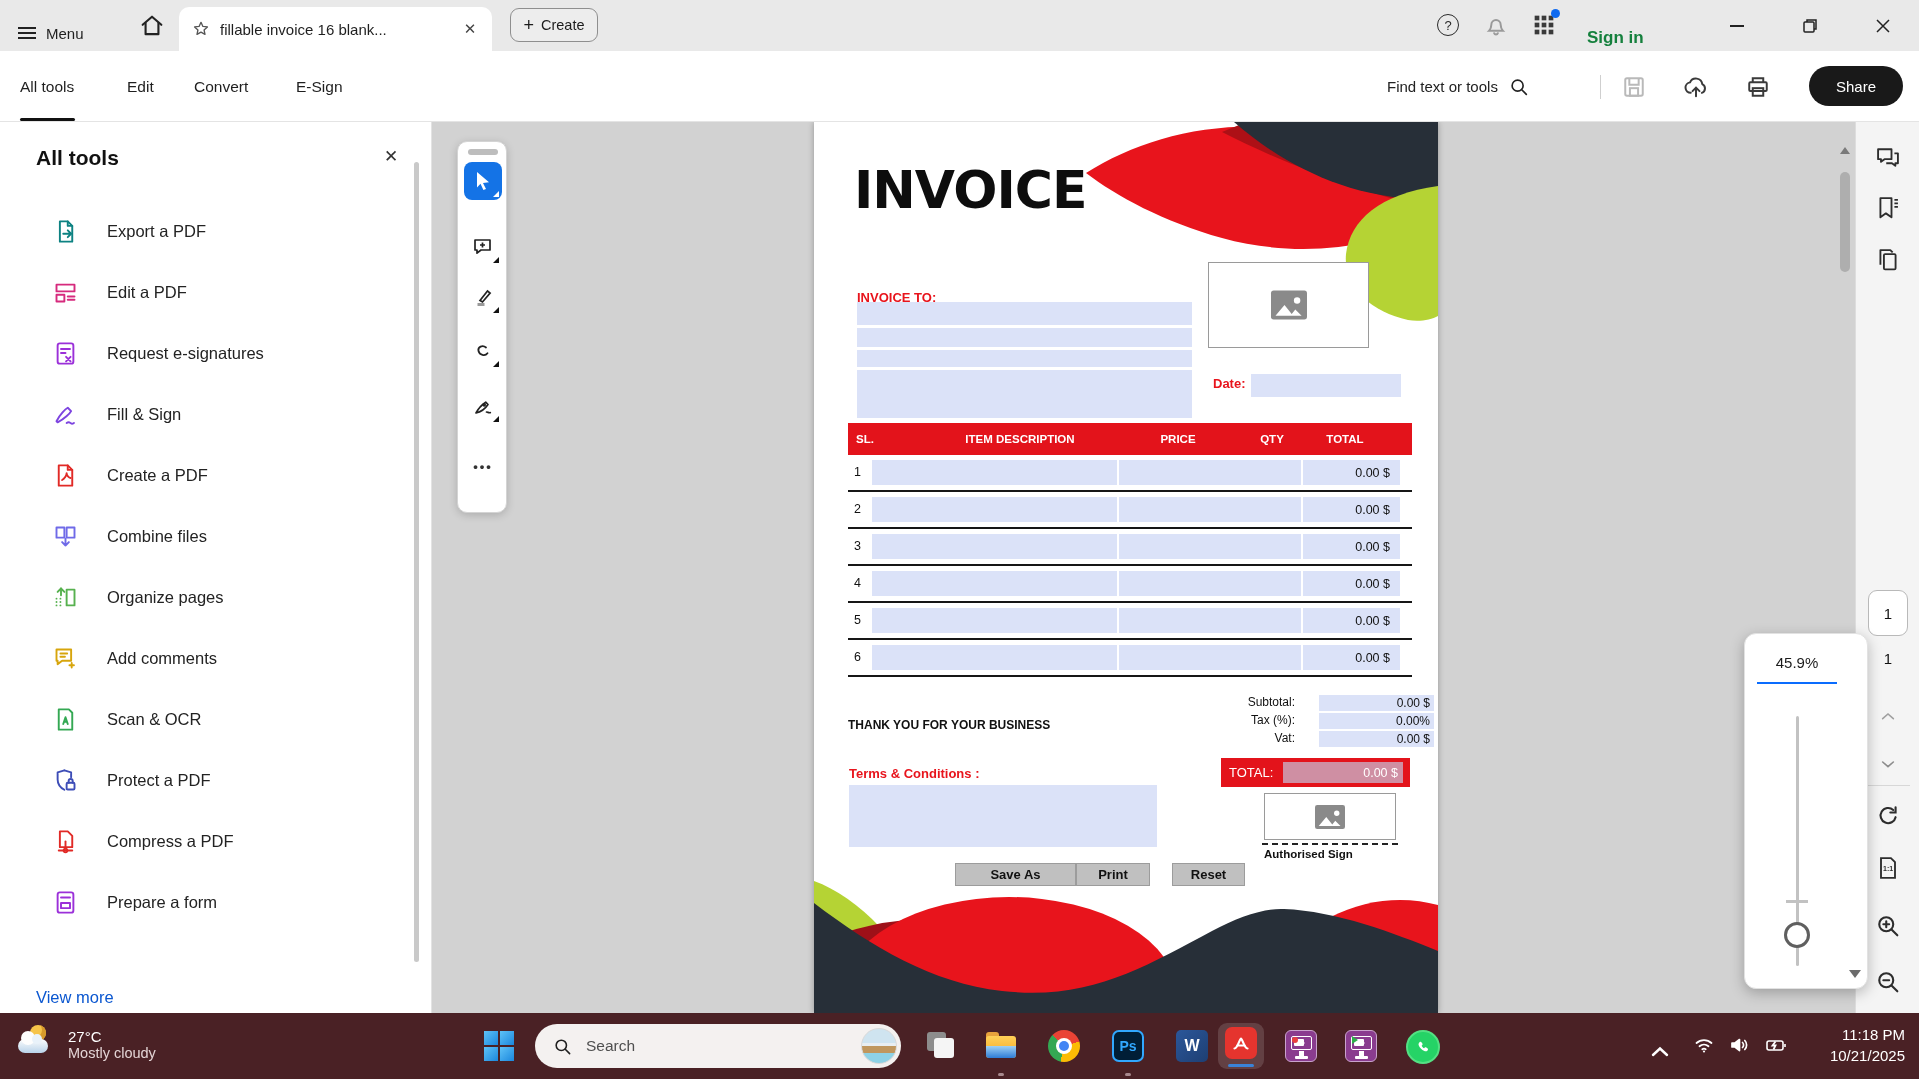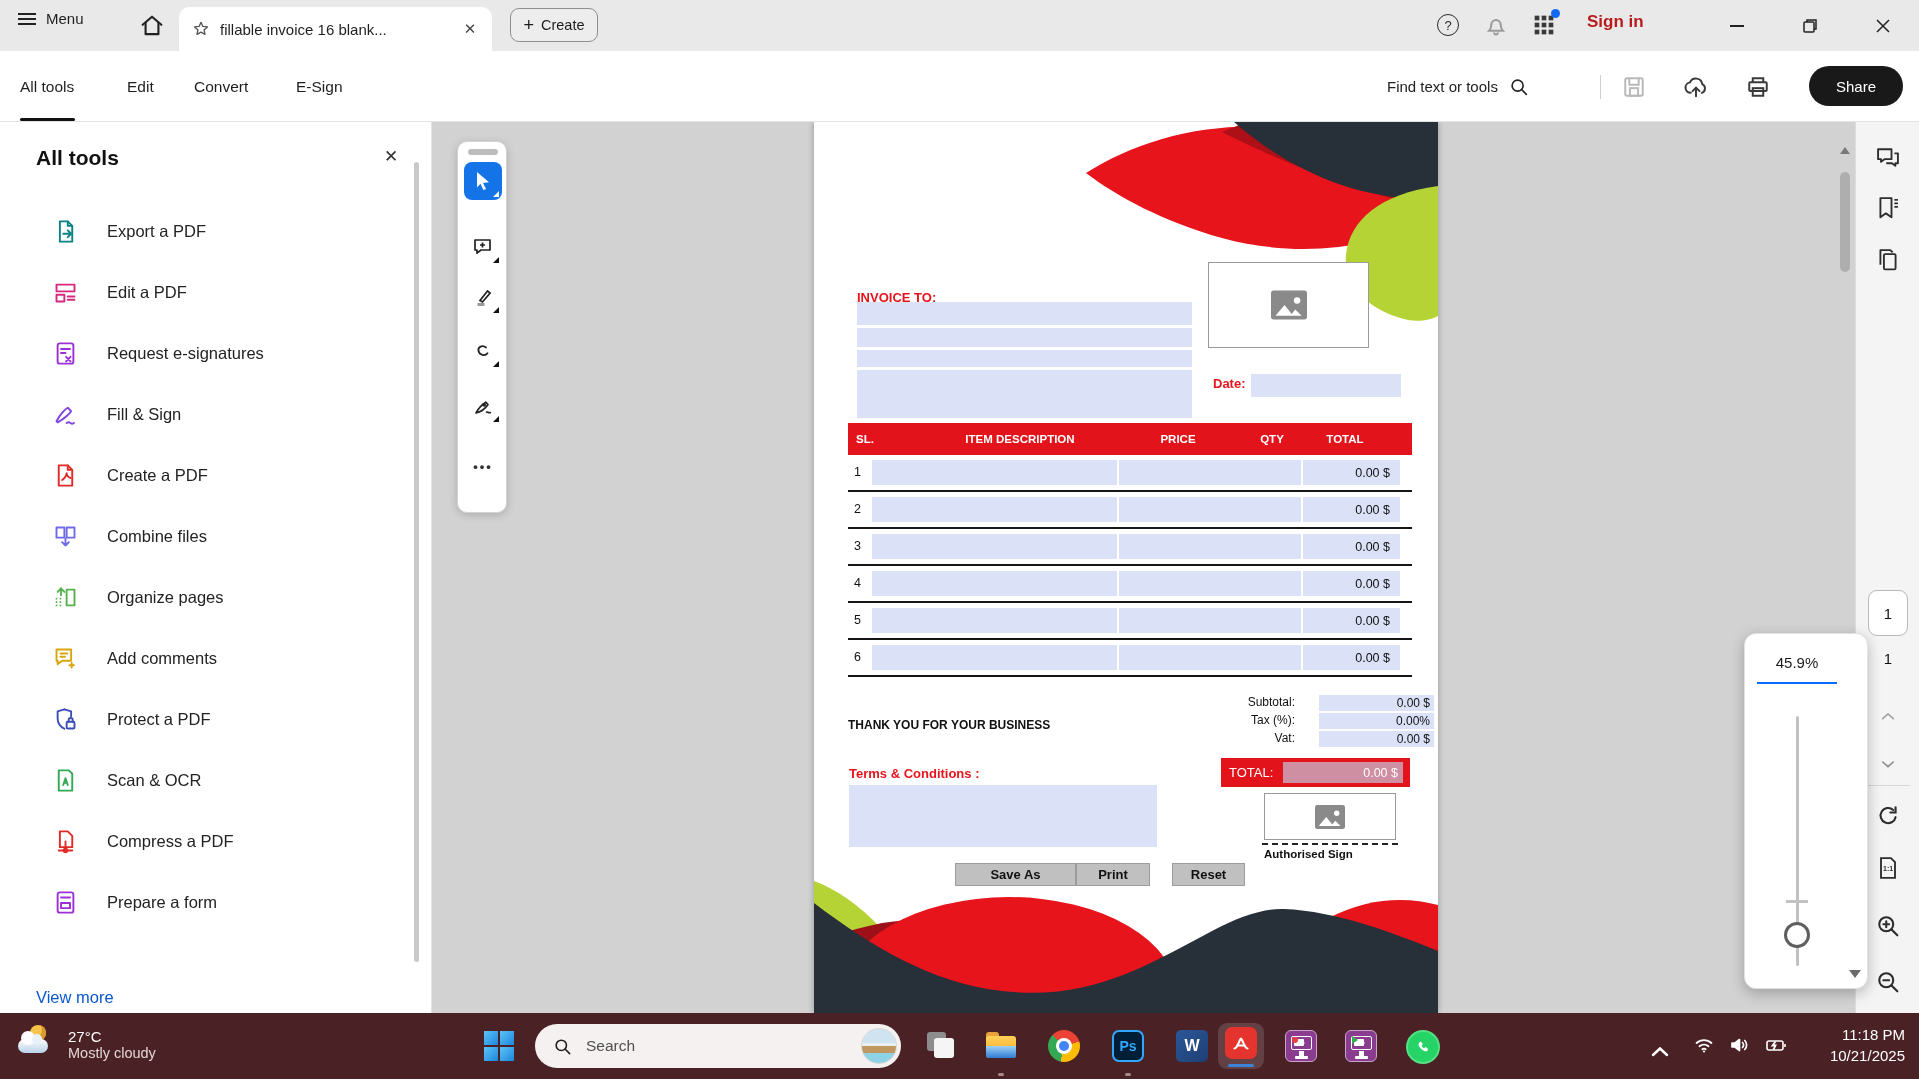--- a/index.html
+++ b/index.html
@@ -1,31 +1,31 @@
 <!DOCTYPE html>
 <html><head>
 <meta charset="utf-8">
 <style>
   * { margin:0; padding:0; box-sizing:border-box; }
   body { font-family:"Liberation Sans", sans-serif; background:#000; }
   .screen { position:relative; width:1919px; height:1079px; background:#e9e9e9; overflow:hidden; }
 
   
   .titlebar { position:absolute; left:0; top:0; width:1919px; height:51px; background:#e9e9e9; }
-  .menu-btn { position:absolute; left:18px; top:10px; height:32px; display:flex; align-items:flex-start; gap:10px; color:#1f1f1f; font-size:15px; cursor:default; }
+  .menu-btn { position:absolute; left:18px; top:10px; height:32px; display:flex; align-items:flex-end; gap:10px; color:#1f1f1f; font-size:15px; cursor:default; }
   .hamburger span { display:block; width:18px; height:2px; background:#222; margin:3px 0; }
   .home-btn { position:absolute; left:138px; top:12px; width:28px; height:28px; color:#222; }
   .doc-tab { position:absolute; left:179px; top:7px; width:313px; height:44px; background:#fff; border-radius:10px 10px 0 0; display:flex; align-items:center; padding:0 12px; gap:9px; }
   .doc-tab .tab-title { font-size:15px; color:#1f1f1f; white-space:nowrap; overflow:hidden; max-width:218px; }
   .tab-close { margin-left:auto; font-size:15px; color:#444; width:20px; text-align:center; }
   .create-btn { position:absolute; left:510px; top:8px; width:88px; height:34px; border:1px solid #8f8f8f; border-radius:9px; display:flex; align-items:center; justify-content:center; gap:7px; font-size:14.5px; color:#1c1c1c; background:#ededed; }
   .create-plus { font-size:18px; line-height:1; }
   .tb-right-icon { position:absolute; top:11px; width:28px; height:28px; color:#2a2a2a; }
   .help-circle { border:1.6px solid #2a2a2a; border-radius:50%; width:22px; height:22px; font-size:13px; display:flex; align-items:center; justify-content:center; margin:3px; }
-  .signin { position:absolute; left:1587px; top:12px; font-size:17px; font-weight:700; color:#b91c1c; }
+  .signin { position:absolute; left:1587px; top:28px; font-size:17px; font-weight:700; color:#15803d; }
   .winctl { position:absolute; top:0; width:46px; height:51px; display:flex; align-items:center; justify-content:center; color:#222; }
   .apps-dot { position:absolute; right:-2px; top:-2px; width:9px; height:9px; border-radius:50%; background:#0f6af0; }
 
   
   .toolbar { position:absolute; left:0; top:51px; width:1919px; height:71px; background:#fff; border-bottom:1px solid #e4e4e4; }
   .tb-tab { position:absolute; top:0; height:71px; display:flex; align-items:center; font-size:15.5px; color:#1f1f1f; }
   .tb-underline { position:absolute; left:20px; bottom:0; width:55px; height:3px; background:#111; border-radius:2px; }
   .find-box { position:absolute; left:1387px; top:0; height:71px; display:flex; align-items:center; gap:10px; font-size:15px; color:#222; }
   .v-div { position:absolute; left:1600px; top:24px; width:1px; height:24px; background:#cfcfcf; }
   .tool-ic { position:absolute; top:22px; width:28px; height:28px; color:#3a3a3a; }
@@ -332,34 +332,34 @@
           </div>
           <div class="tool-item">
             <span class="tool-icon" style="color: rgb(215, 165, 12);"><svg viewBox="0 0 24 24" fill="none" stroke="currentColor" stroke-width="1.7" stroke-linecap="round" stroke-linejoin="round">
                 <path d="M4 4h13v10H9l-4 3v-3H4z"></path>
                 <path d="M7.5 7.5h6M7.5 10.5h4"></path>
                 <path d="M17.5 16v4m-2-2h4"></path>
               </svg></span>
             <span class="tool-label">Add comments</span>
           </div>
           <div class="tool-item">
+            <span class="tool-icon" style="color: rgb(52, 168, 83);"><svg viewBox="0 0 24 24" fill="none" stroke="currentColor" stroke-width="1.7" stroke-linecap="round" stroke-linejoin="round">
+                <path d="M6 3h9l3 3v15H6z"></path>
+                <path d="M10 16l2-6 2 6m-3.2-2h2.4"></path>
+              </svg></span>
+            <span class="tool-label">Scan &amp; OCR</span>
+          </div>
+          <div class="tool-item">
             <span class="tool-icon" style="color: rgb(61, 77, 183);"><svg viewBox="0 0 24 24" fill="none" stroke="currentColor" stroke-width="1.7" stroke-linecap="round" stroke-linejoin="round">
                 <path d="M11 3L5 4.8V11c0 4.5 2.5 7.3 6 9.2"></path>
                 <path d="M11 3l6 1.8V9"></path>
                 <rect x="13" y="14" width="7" height="6" rx="1"></rect>
                 <path d="M14.8 14v-1.6a1.8 1.8 0 013.6 0V14"></path>
               </svg></span>
             <span class="tool-label">Protect a PDF</span>
-          </div>
-          <div class="tool-item">
-            <span class="tool-icon" style="color: rgb(52, 168, 83);"><svg viewBox="0 0 24 24" fill="none" stroke="currentColor" stroke-width="1.7" stroke-linecap="round" stroke-linejoin="round">
-                <path d="M6 3h9l3 3v15H6z"></path>
-                <path d="M10 16l2-6 2 6m-3.2-2h2.4"></path>
-              </svg></span>
-            <span class="tool-label">Scan &amp; OCR</span>
           </div>
           <div class="tool-item">
             <span class="tool-icon" style="color: rgb(225, 42, 38);"><svg viewBox="0 0 24 24" fill="none" stroke="currentColor" stroke-width="1.7" stroke-linecap="round" stroke-linejoin="round">
                 <path d="M7 3h7l4 4v10H7z"></path>
                 <path d="M6 20h12"></path>
                 <circle cx="12" cy="20" r="1.6"></circle>
                 <path d="M12 12v6"></path>
               </svg></span>
             <span class="tool-label">Compress a PDF</span>
           </div>
@@ -420,20 +420,21 @@
       </div>
 
       <div class="page">
         <svg class="deco" style="left:0;top:0" width="624" height="280" viewBox="0 0 624 280">
           <path fill="#e8141c" d="M272 51 C330 14 410 -6 500 10 C548 19 594 40 624 58 L624 96 C560 128 480 136 408 116 C350 100 302 74 272 51 Z"></path>
           <path fill="#ad1016" d="M408 10 C470 42 550 72 624 88 L624 46 C560 26 480 6 430 1 Z"></path>
           <path fill="#272f38" d="M420 0 L624 0 L624 76 C544 82 470 44 420 0 Z"></path>
           <path fill="#b5d334" d="M624 64 C566 72 536 98 532 132 C529 164 556 190 594 198 C605 200 617 198 624 194 Z"></path>
         </svg>
 
+        <div class="invoice-title">INVOICE</div>
 
         <div class="red-label" style="position:absolute;left:43px;top:168px">INVOICE TO:</div>
         <div class="field" style="left:43px;top:180px;width:335px;height:23px"></div>
         <div class="field" style="left:43px;top:206px;width:335px;height:19px"></div>
         <div class="field" style="left:43px;top:228px;width:335px;height:17px"></div>
         <div class="field" style="left:43px;top:248px;width:335px;height:48px"></div>
 
         <div class="img-ph">
           <svg width="46" height="36" viewBox="0 0 24 20">
               <rect x="2" y="2" width="20" height="16" rx="1.5" fill="#8a8a8a"></rect>

